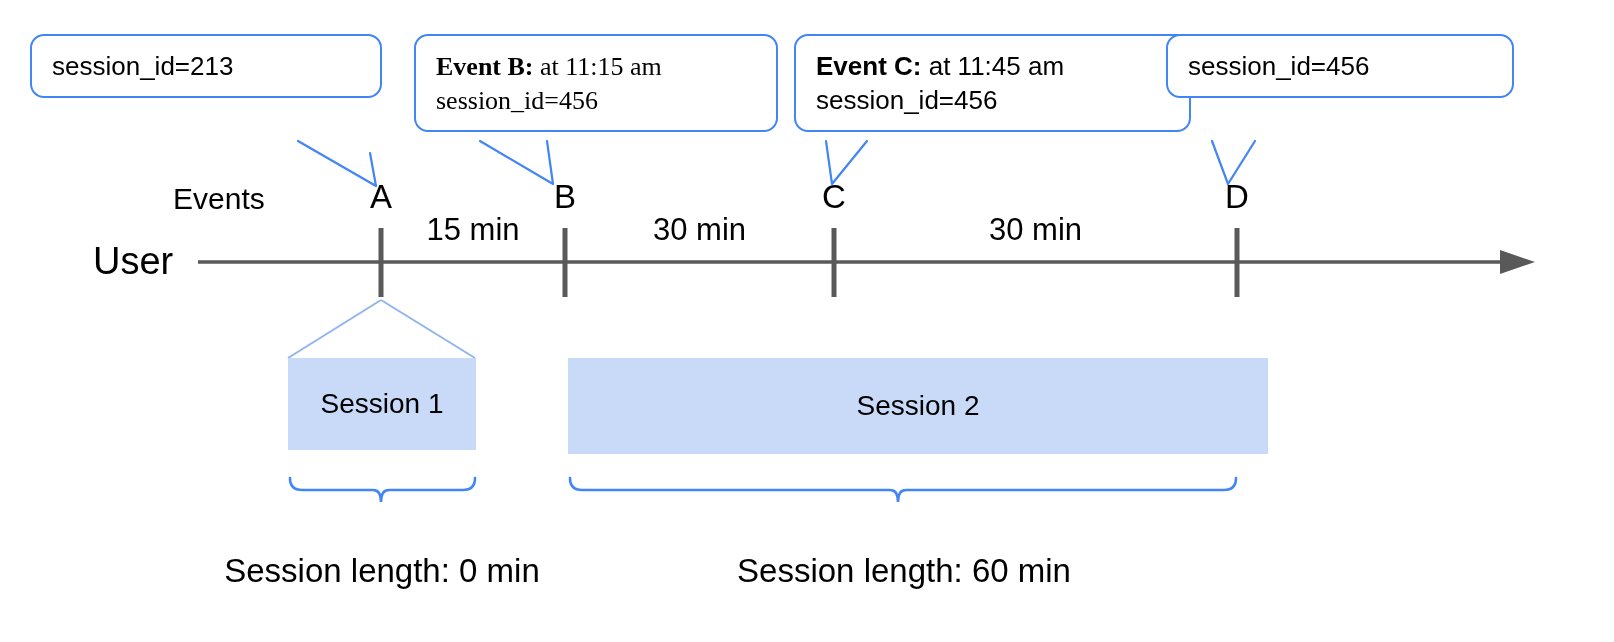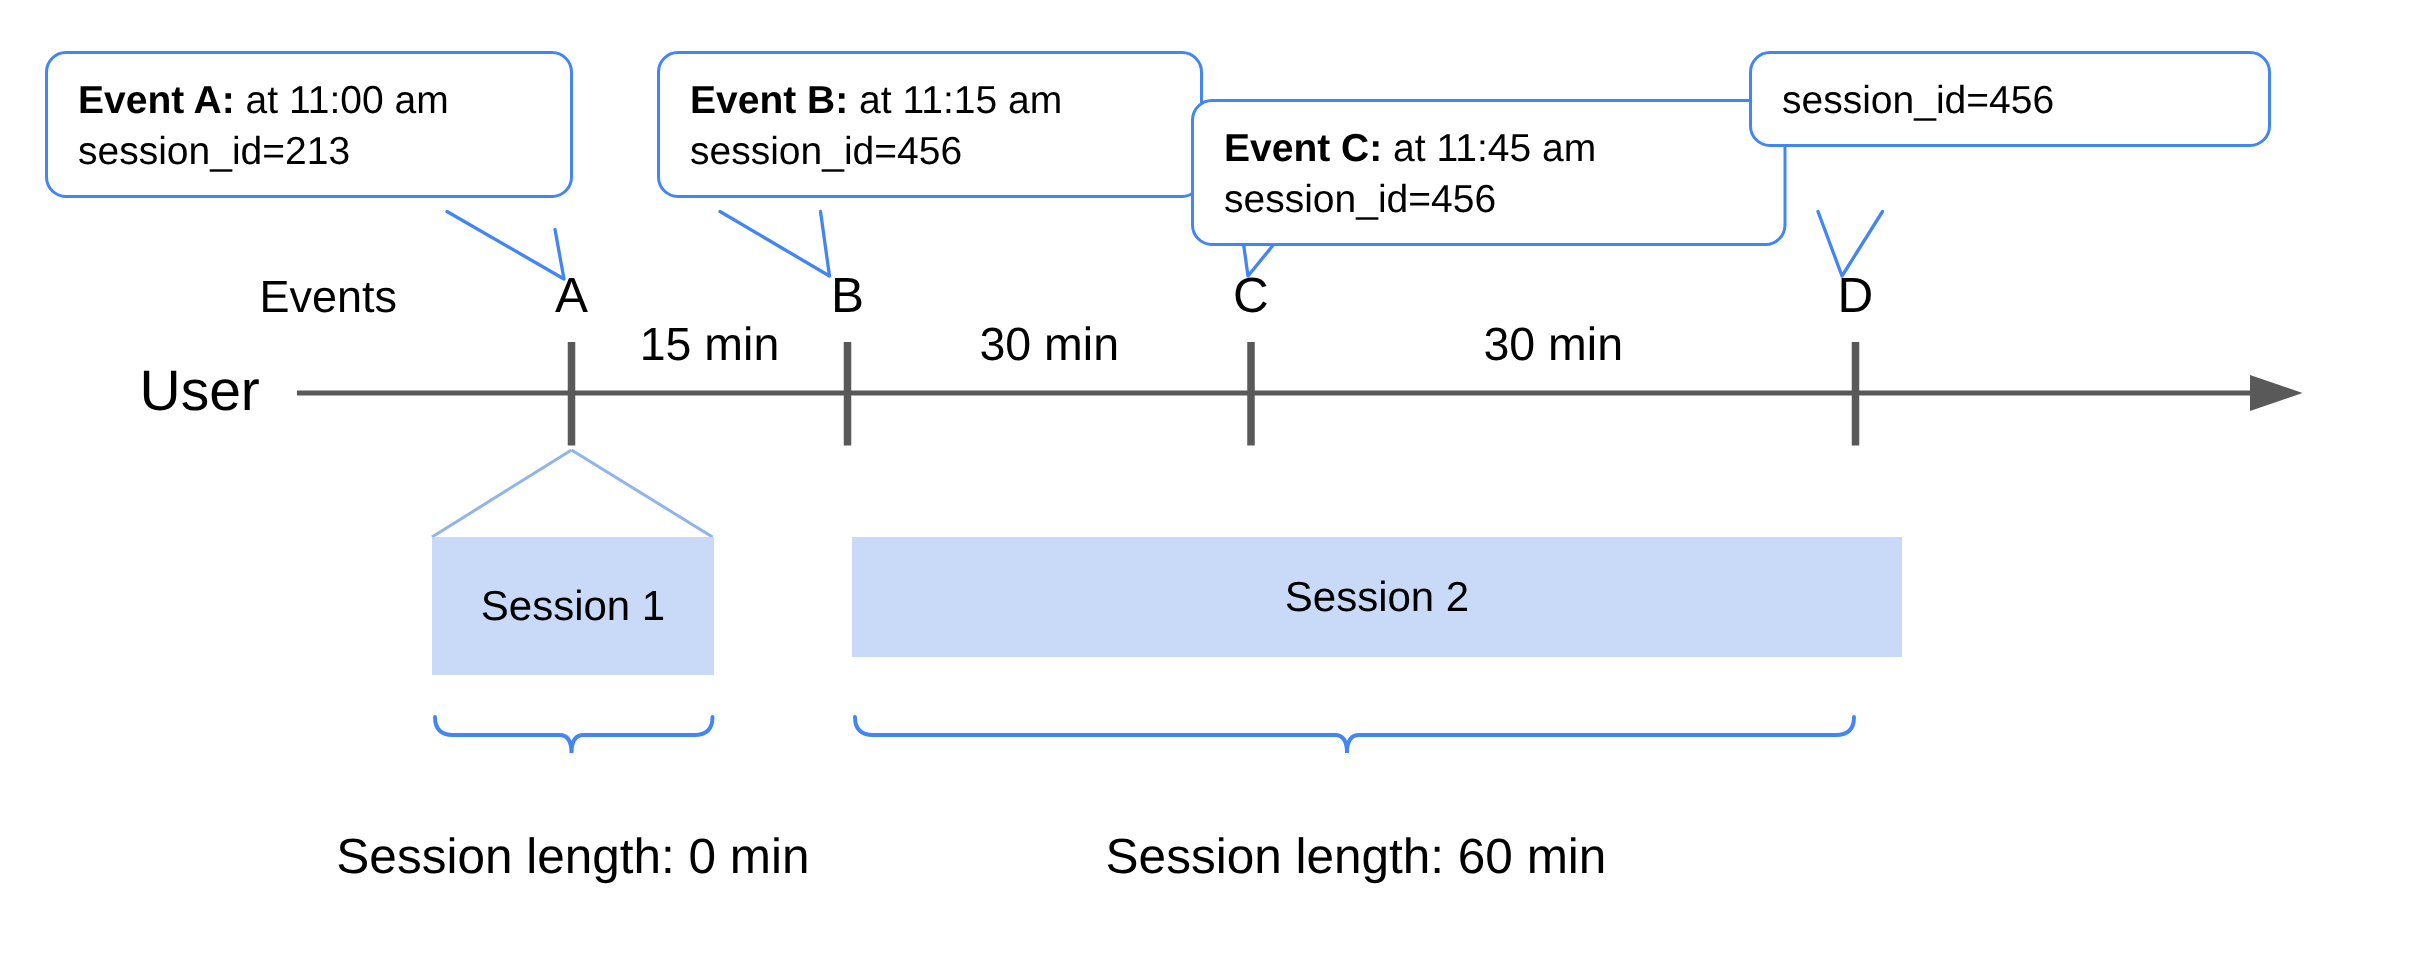--- a/index.html
+++ b/index.html
@@ -122,30 +122,29 @@
 
     <line x1="381" y1="300" x2="288" y2="358" stroke="#8FB4EE" stroke-width="2"></line>
     <line x1="381" y1="300" x2="475" y2="358" stroke="#8FB4EE" stroke-width="2"></line>
 
     <path d="M 290,478 q 0,12 12,12 L 373,490 q 8,0 8,12 q 0,-12 8,-12 L 463,490 q 12,0 12,-12" fill="none" stroke="#4285F4" stroke-width="2.6" stroke-linecap="round"></path>
 
     <path d="M 570,478 q 0,12 12,12 L 890,490 q 8,0 8,12 q 0,-12 8,-12 L 1224,490 q 12,0 12,-12" fill="none" stroke="#4285F4" stroke-width="2.6" stroke-linecap="round"></path>
   </svg>
 
   <div class="callout" style="left:30px; top:34px; width:352px;">
-    <span class="ln"><span class="ev-name">Event A:</span><span> at 11:00 am</span></span>
     <span class="ln">session_id=213</span>
   </div>
 
-  <div class="callout" style="left:438px; top:34px; width:364px;">
+  <div class="callout" style="left:414px; top:34px; width:364px;font-family:Liberation Serif, serif;">
     <span class="ln"><span class="ev-name">Event B:</span><span> at 11:15 am</span></span>
     <span class="ln">session_id=456</span>
   </div>
 
-  <div class="callout" style="left:794px; top:34px; width:397px;margin-top:32px;">
+  <div class="callout" style="left:794px; top:34px; width:397px;">
     <span class="ln"><span class="ev-name">Event C:</span><span> at 11:45 am</span></span>
     <span class="ln">session_id=456</span>
   </div>
 
   <div class="callout" style="left:1166px; top:34px; width:348px;">
     <span class="ln">session_id=456</span>
   </div>
 
   <div class="lane-label" style="left:173px; top:182px;">Events</div>
 
@@ -157,21 +156,21 @@
   <div class="event-letter" style="left:1217px; top:178px;">D</div>
 
   <div class="gap-label" style="left:381px; top:212px; width:184px;">15 min</div>
   <div class="gap-label" style="left:565px; top:212px; width:269px;">30 min</div>
   <div class="gap-label" style="left:834px; top:212px; width:403px;">30 min</div>
 
   <div class="session-bar" style="left:288px; top:358px; width:188px; height:92px;">
     <span>Session 1</span>
   </div>
 
-  <div class="session-bar" style="left:568px; top:358px; width:700px; height:80px;">
+  <div class="session-bar" style="left:568px; top:358px; width:700px; height:96px;">
     <span>Session 2</span>
   </div>
 
   <div class="session-length" style="left:182px; top:552px; width:400px;">Session length: 0 min</div>
 
   <div class="session-length" style="left:648px; top:552px; width:512px;">Session length: 60 min</div>
 
 </div>
 
 </body></html>

